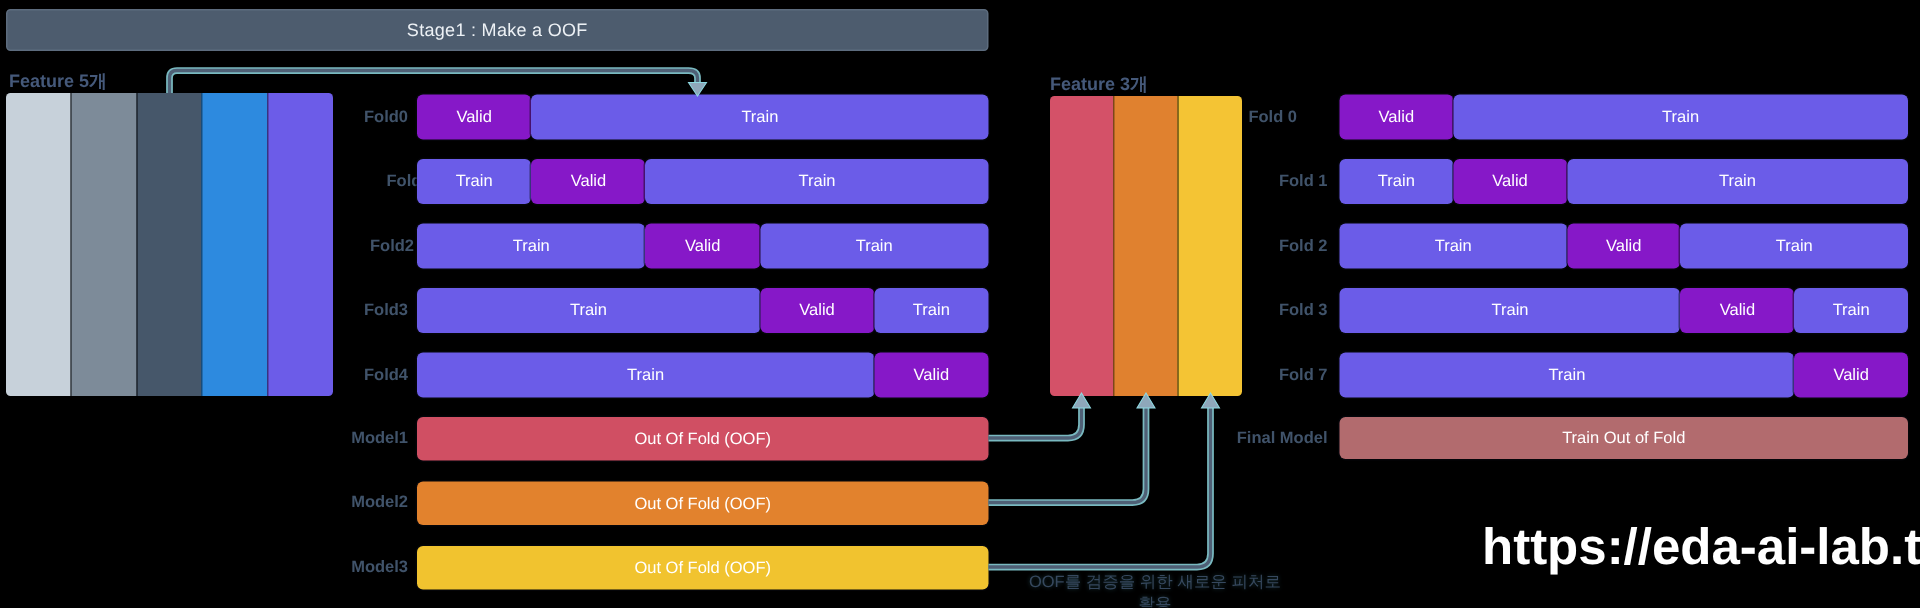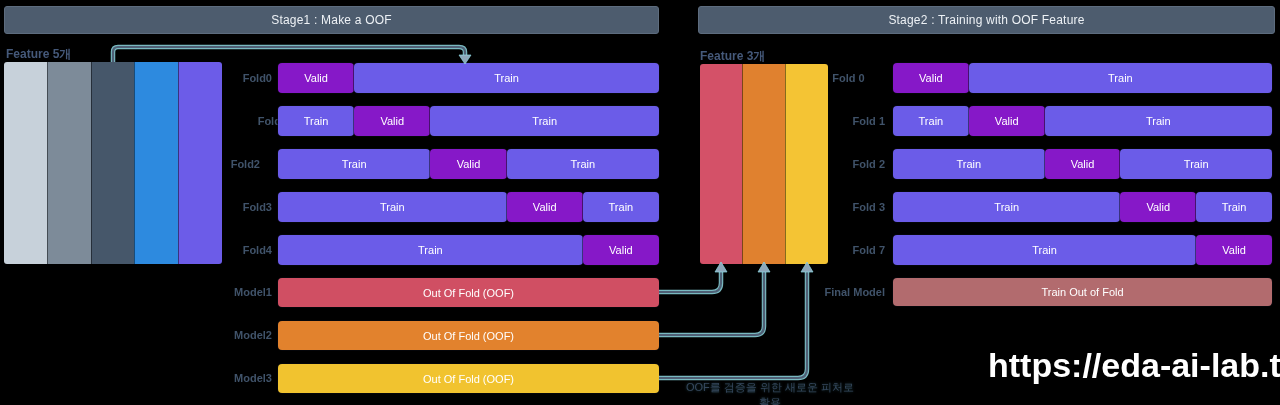--- a/index.html
+++ b/index.html
@@ -34,21 +34,20 @@
   .ann-bottom{left:682px;top:380px;width:176px;}
   .watermark{position:absolute;left:988px;top:346px;color:#ffffff;font-size:34px;font-weight:600;
              white-space:nowrap;}
 </style>
 </head>
 <body>
 
 <div class="canvas">
 
   <div class="hdr s1">Stage1 : Make a OOF</div>
-  <div class="hdr s2">Stage2 : Training with OOF Feature</div>
 
   <div class="feat-label fl1">Feature 5개</div>
   <div class="feat-label fl2">Feature 3개</div>
 
   <div class="feat-block fb1" id="featBlock1">
       <div class="feat-col" style="background: rgb(199, 209, 218);"></div>
       <div class="feat-col" style="background: rgb(125, 139, 153);"></div>
       <div class="feat-col" style="background: rgb(70, 87, 106);"></div>
       <div class="feat-col" style="background: rgb(45, 138, 223);"></div>
       <div class="feat-col" style="background: rgb(108, 92, 232);"></div>
@@ -64,21 +63,21 @@
       <div class="fold-row" style="left: 278px; top: 63px; width: 381px; height: 30px;">
         <div class="seg" style="left: 0px; width: 76.2px; background: rgb(134, 24, 200);">Valid</div>
         <div class="seg" style="left: 76.2px; width: 304.8px; background: rgb(107, 92, 232);">Train</div>
       </div>
       <div class="row-label" style="left: 219px; top: 106px; width: 68px; height: 30px; line-height: 30px; text-align: right;">Fold1</div>
       <div class="fold-row" style="left: 278px; top: 106px; width: 381px; height: 30px;">
         <div class="seg" style="left: 0px; width: 76.2px; background: rgb(107, 92, 232);">Train</div>
         <div class="seg" style="left: 76.2px; width: 76.2px; background: rgb(134, 24, 200);">Valid</div>
         <div class="seg" style="left: 152.4px; width: 228.6px; background: rgb(107, 92, 232);">Train</div>
       </div>
-      <div class="row-label" style="left: 192px; top: 149px; width: 68px; height: 30px; line-height: 30px;">Fold2</div>
+      <div class="row-label" style="left: 208px; top: 149px; width: 68px; height: 30px; line-height: 30px;">Fold2</div>
       <div class="fold-row" style="left: 278px; top: 149px; width: 381px; height: 30px;">
         <div class="seg" style="left: 0px; width: 152.4px; background: rgb(107, 92, 232);">Train</div>
         <div class="seg" style="left: 152.4px; width: 76.2px; background: rgb(134, 24, 200);">Valid</div>
         <div class="seg" style="left: 228.6px; width: 152.4px; background: rgb(107, 92, 232);">Train</div>
       </div>
       <div class="row-label" style="left: 204px; top: 192px; width: 68px; height: 30px; line-height: 30px;">Fold3</div>
       <div class="fold-row" style="left: 278px; top: 192px; width: 381px; height: 30px;">
         <div class="seg" style="left: 0px; width: 228.6px; background: rgb(107, 92, 232);">Train</div>
         <div class="seg" style="left: 228.6px; width: 76.2px; background: rgb(134, 24, 200);">Valid</div>
         <div class="seg" style="left: 304.8px; width: 76.2px; background: rgb(107, 92, 232);">Train</div>

